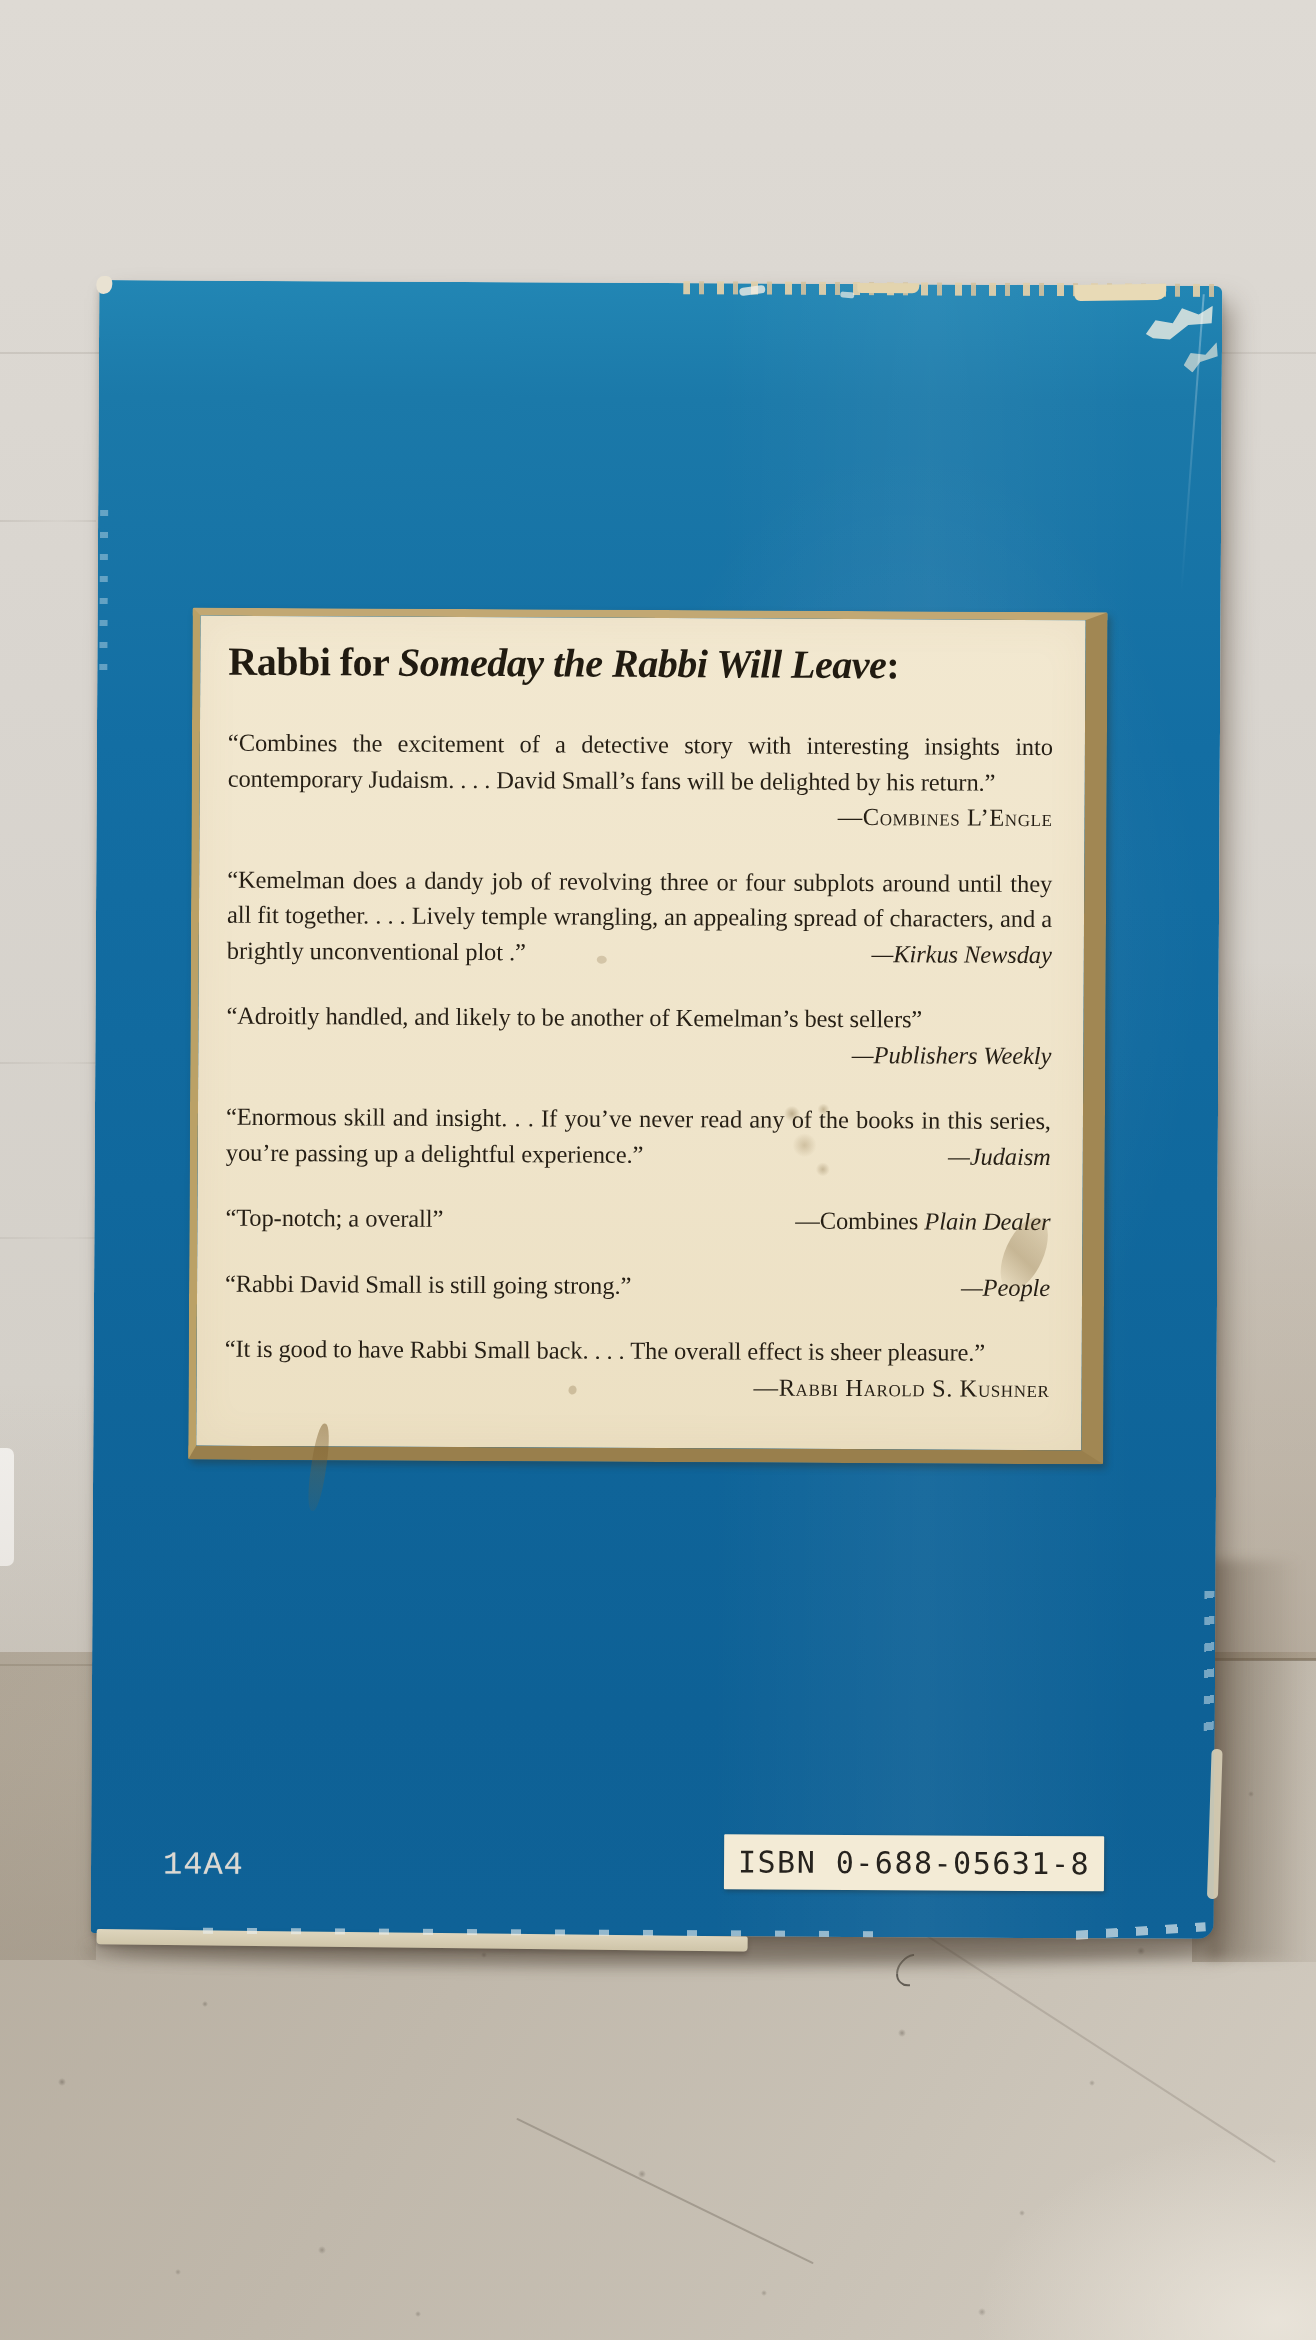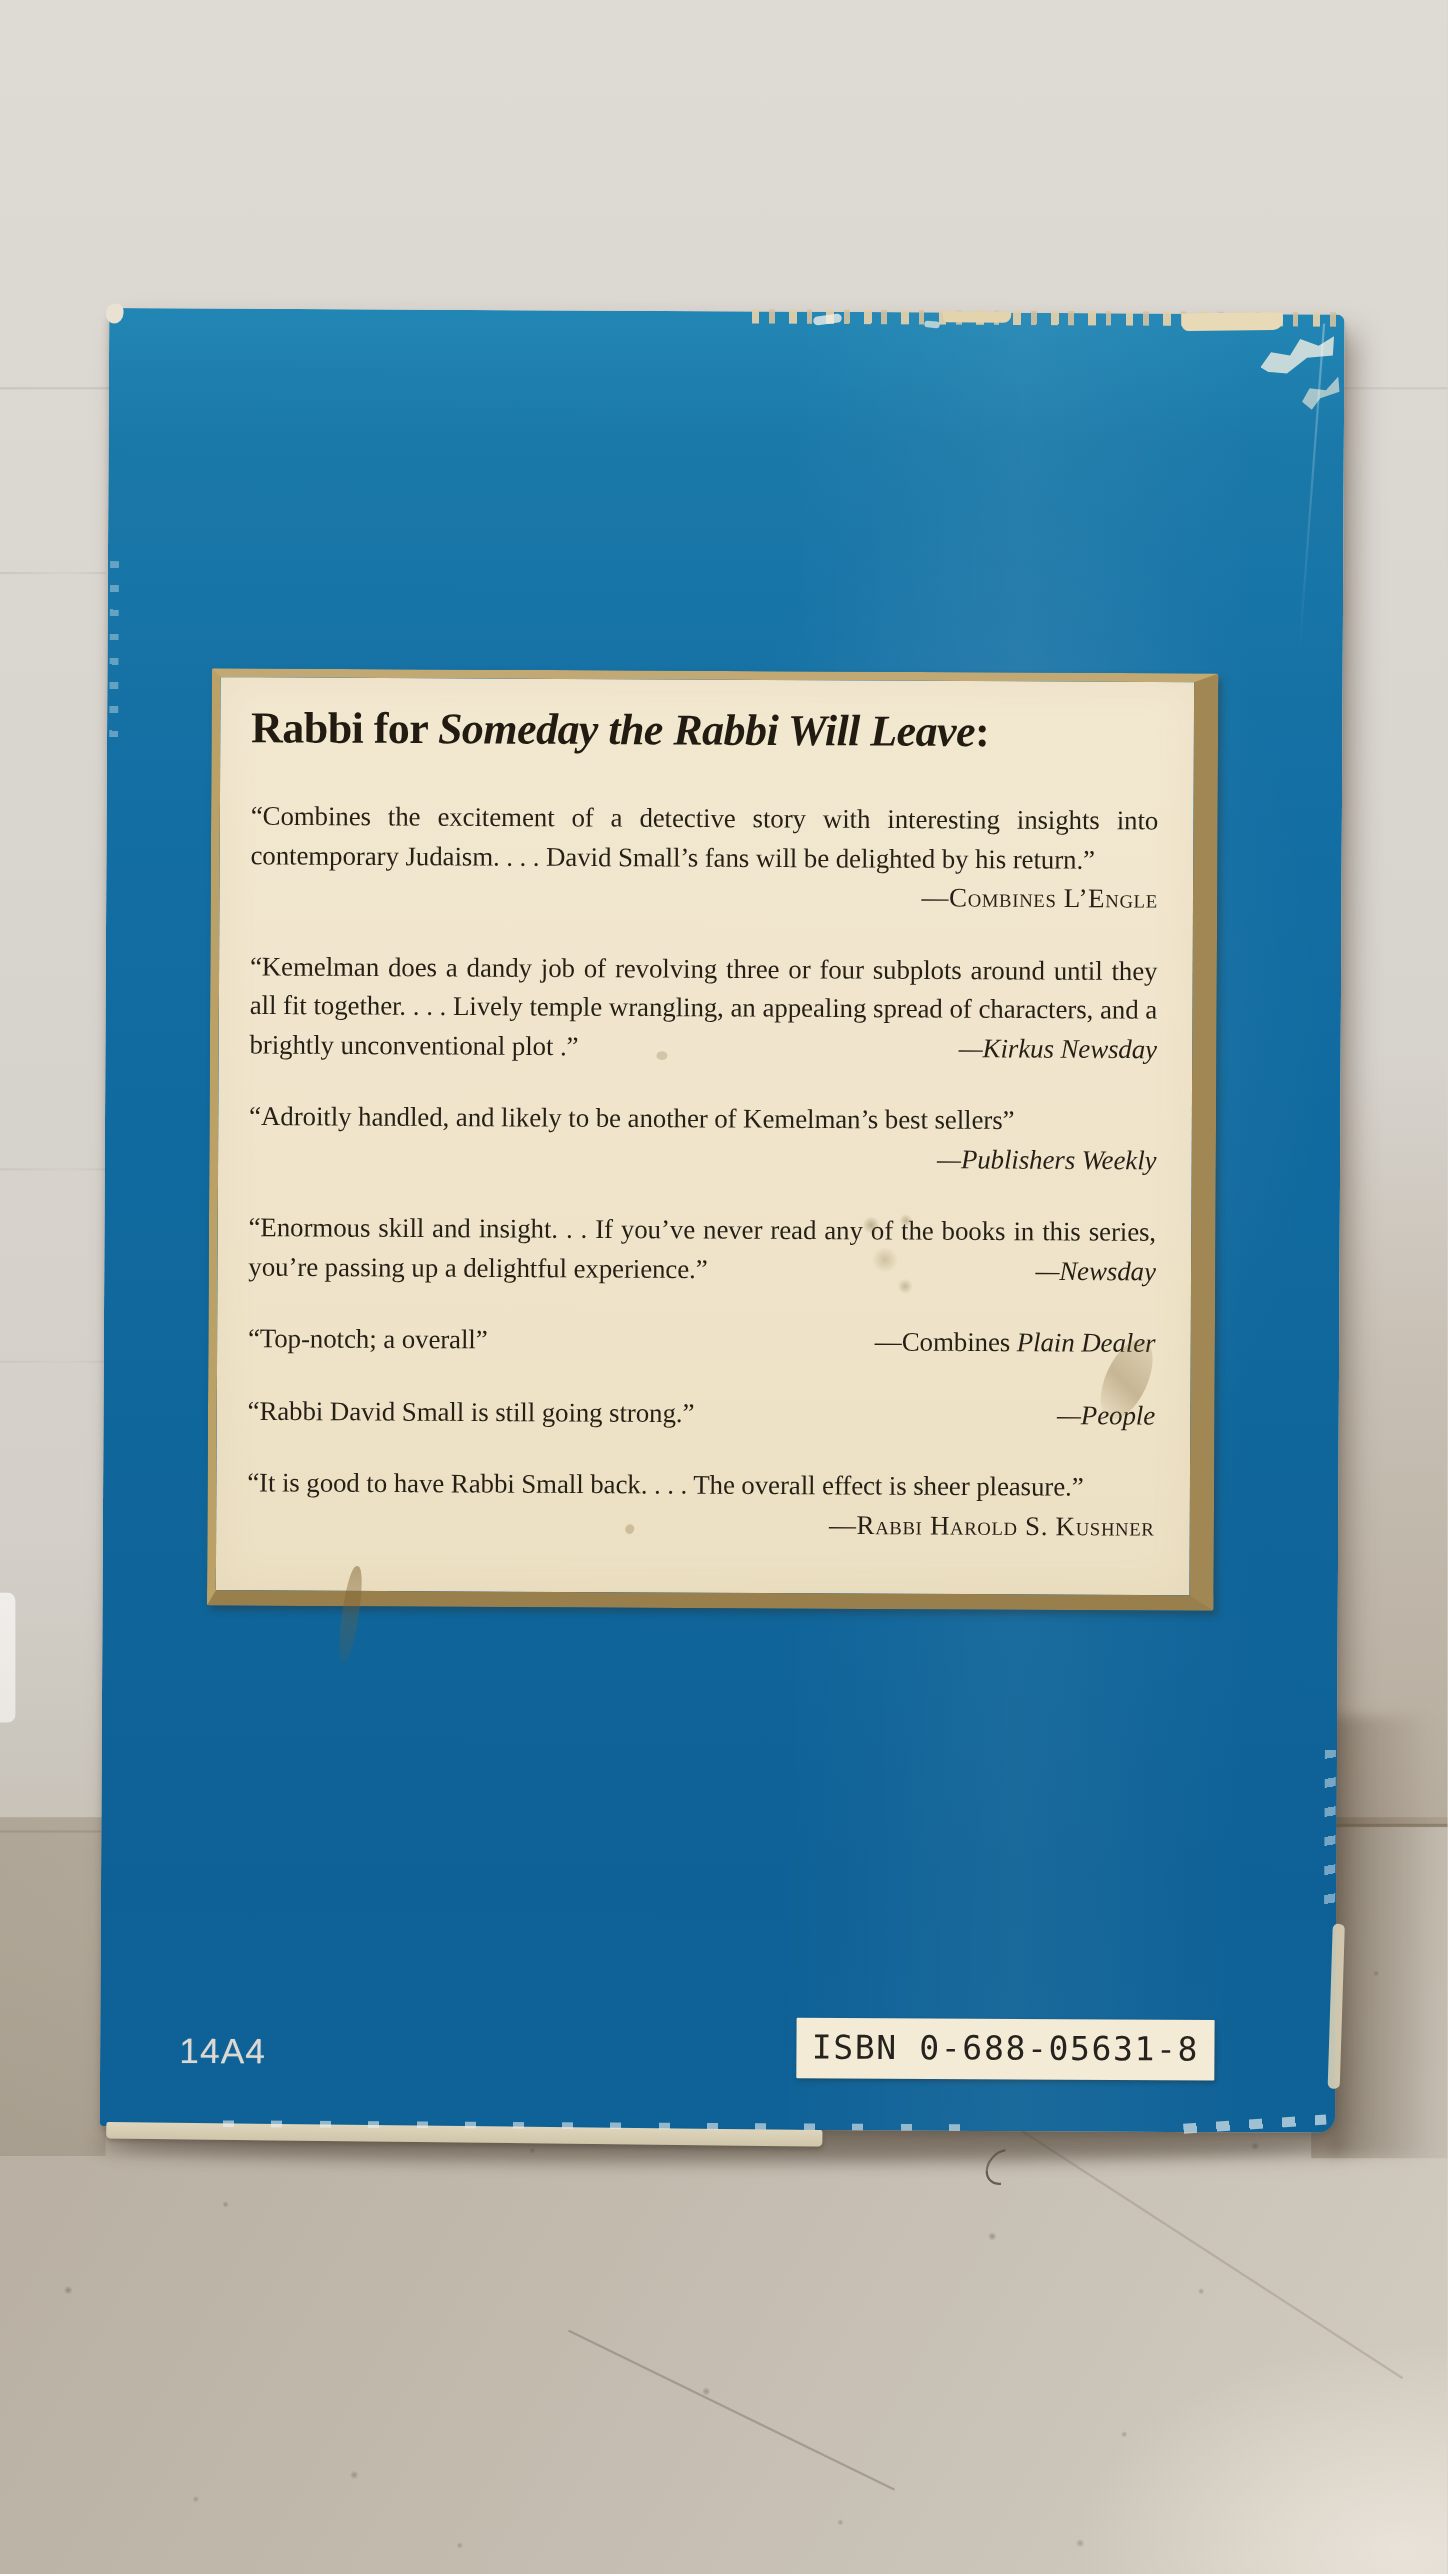--- a/index.html
+++ b/index.html
@@ -118,21 +118,21 @@
       radial-gradient(circle 10px at 45% 55%,rgba(120,92,45,.26),transparent 12px),
       radial-gradient(circle 5px at 76% 80%,rgba(110,85,40,.3),transparent 7px);}
   .stain-cleveland{position:absolute;left:808px;top:595px;width:38px;height:78px;transform:rotate(24deg);
     background:linear-gradient(20deg,transparent,rgba(115,88,42,.32) 45%,rgba(115,88,42,.12));border-radius:50%;}
   .stain-dot1{position:absolute;left:398px;top:338px;width:10px;height:8px;background:rgba(115,88,42,.22);border-radius:50%;}
   .stain-dot2{position:absolute;left:372px;top:768px;width:8px;height:9px;background:rgba(115,88,42,.26);border-radius:50%;transform:rotate(20deg);}
   
   .isbn-box{position:absolute;left:633px;top:1551px;width:380px;height:55px;background:#f3ebd6;
     display:flex;align-items:center;justify-content:center;box-shadow:1px 2px 4px rgba(40,35,25,.35);border-radius:1px;}
   .isbn-text{font-family:"DejaVu Sans Mono",monospace;font-size:30px;letter-spacing:1.5px;color:#26231e;}
-  .print-code{position:absolute;left:72px;top:1566px;font-family:Liberation Sans, sans-serif;
+  .print-code{position:absolute;left:72px;top:1566px;font-family:Liberation Mono, monospace;
     font-size:32px;letter-spacing:1px;color:#ddd9d2;text-shadow:0 0 1px rgba(255,255,255,.4);}
 </style>
 </head>
 <body>
 
 <div class="wall">
   <div class="seam seam-full"></div>
   <div class="seam seam-l1"></div>
   <div class="seam seam-l2"></div>
   <div class="seam seam-l3"></div>
@@ -173,21 +173,21 @@
 
   <div class="panel">
     <div class="panel-title"><span>Rabbi for </span><i>Someday the Rabbi Will Leave</i><span>:</span></div>
 
     <div class="quote"><span class="qtext">“Combines the excitement of a detective story with interesting insights into contemporary Judaism. . . . David Small’s fans will be delighted by his return.”</span> <span class="attr sc">—Combines L’Engle</span></div>
 
     <div class="quote"><span class="qtext">“Kemelman does a dandy job of revolving three or four subplots around until they all fit together. . . . Lively temple wrangling, an appealing spread of characters, and a brightly unconventional plot .”</span> <span class="attr">—Kirkus Newsday</span></div>
 
     <div class="quote"><span class="qtext">“Adroitly handled, and likely to be another of Kemelman’s best sellers”</span><span class="attr-block">—Publishers Weekly</span></div>
 
-    <div class="quote"><span class="qtext">“Enormous skill and insight. . . If you’ve never read any of the books in this series, you’re passing up a delightful experience.”</span> <span class="attr">—Newsday</span></div>
+    <div class="quote"><span class="qtext">“Enormous skill and insight. . . If you’ve never read any of the books in this series, you’re passing up a delightful experience.”</span> <span class="attr">—Judaism</span></div>
 
     <div class="quote flexline">
         <span class="qtext">“Top-notch; a overall”</span>
         <span><span>—Combines </span><span class="attr-it">Plain Dealer</span></span>
       </div>
 
     <div class="quote flexline">
         <span class="qtext">“Rabbi David Small is still going strong.”</span>
         <span class="attr-it">—People</span>
       </div>

